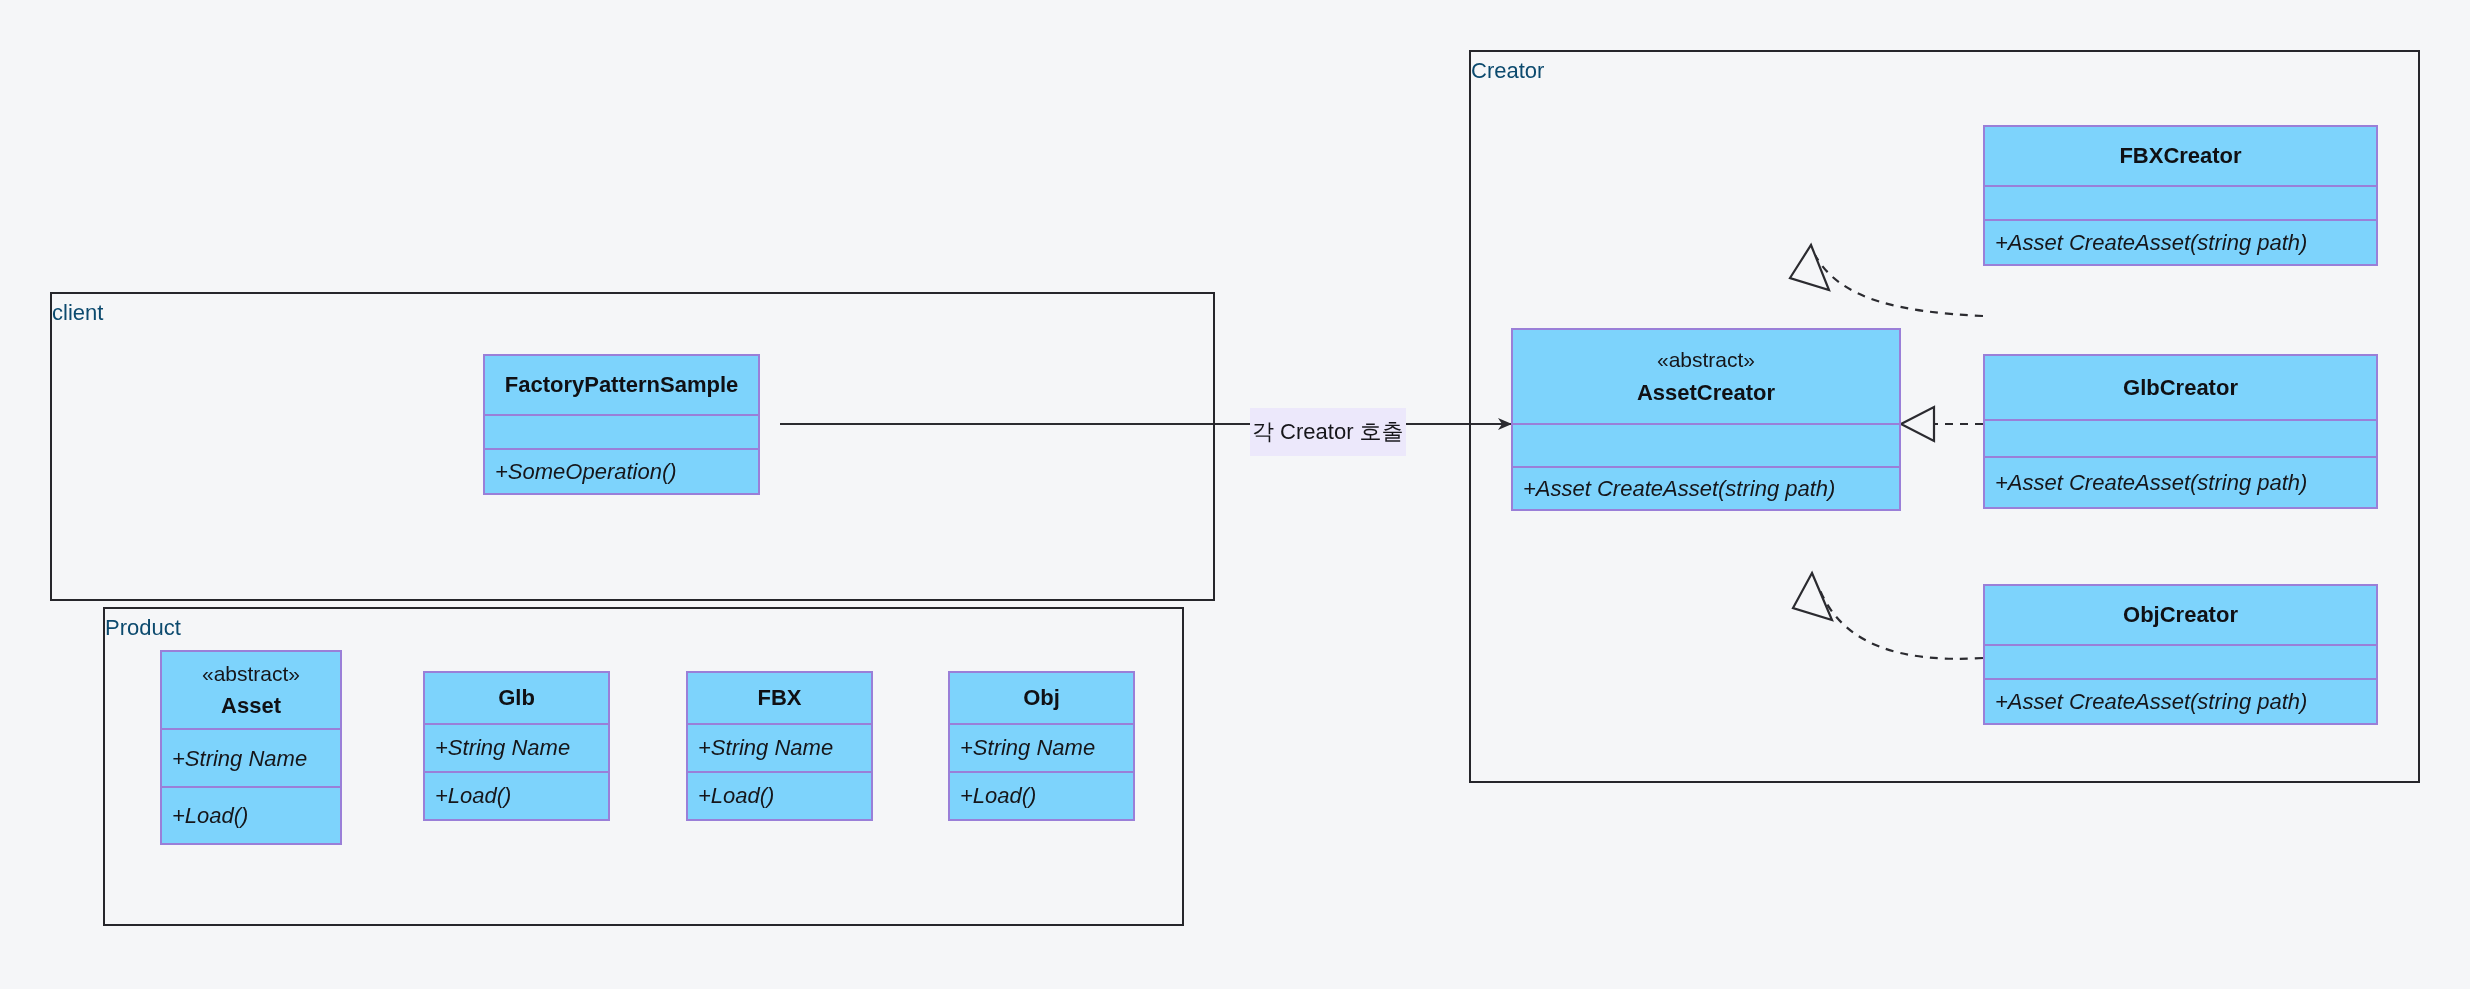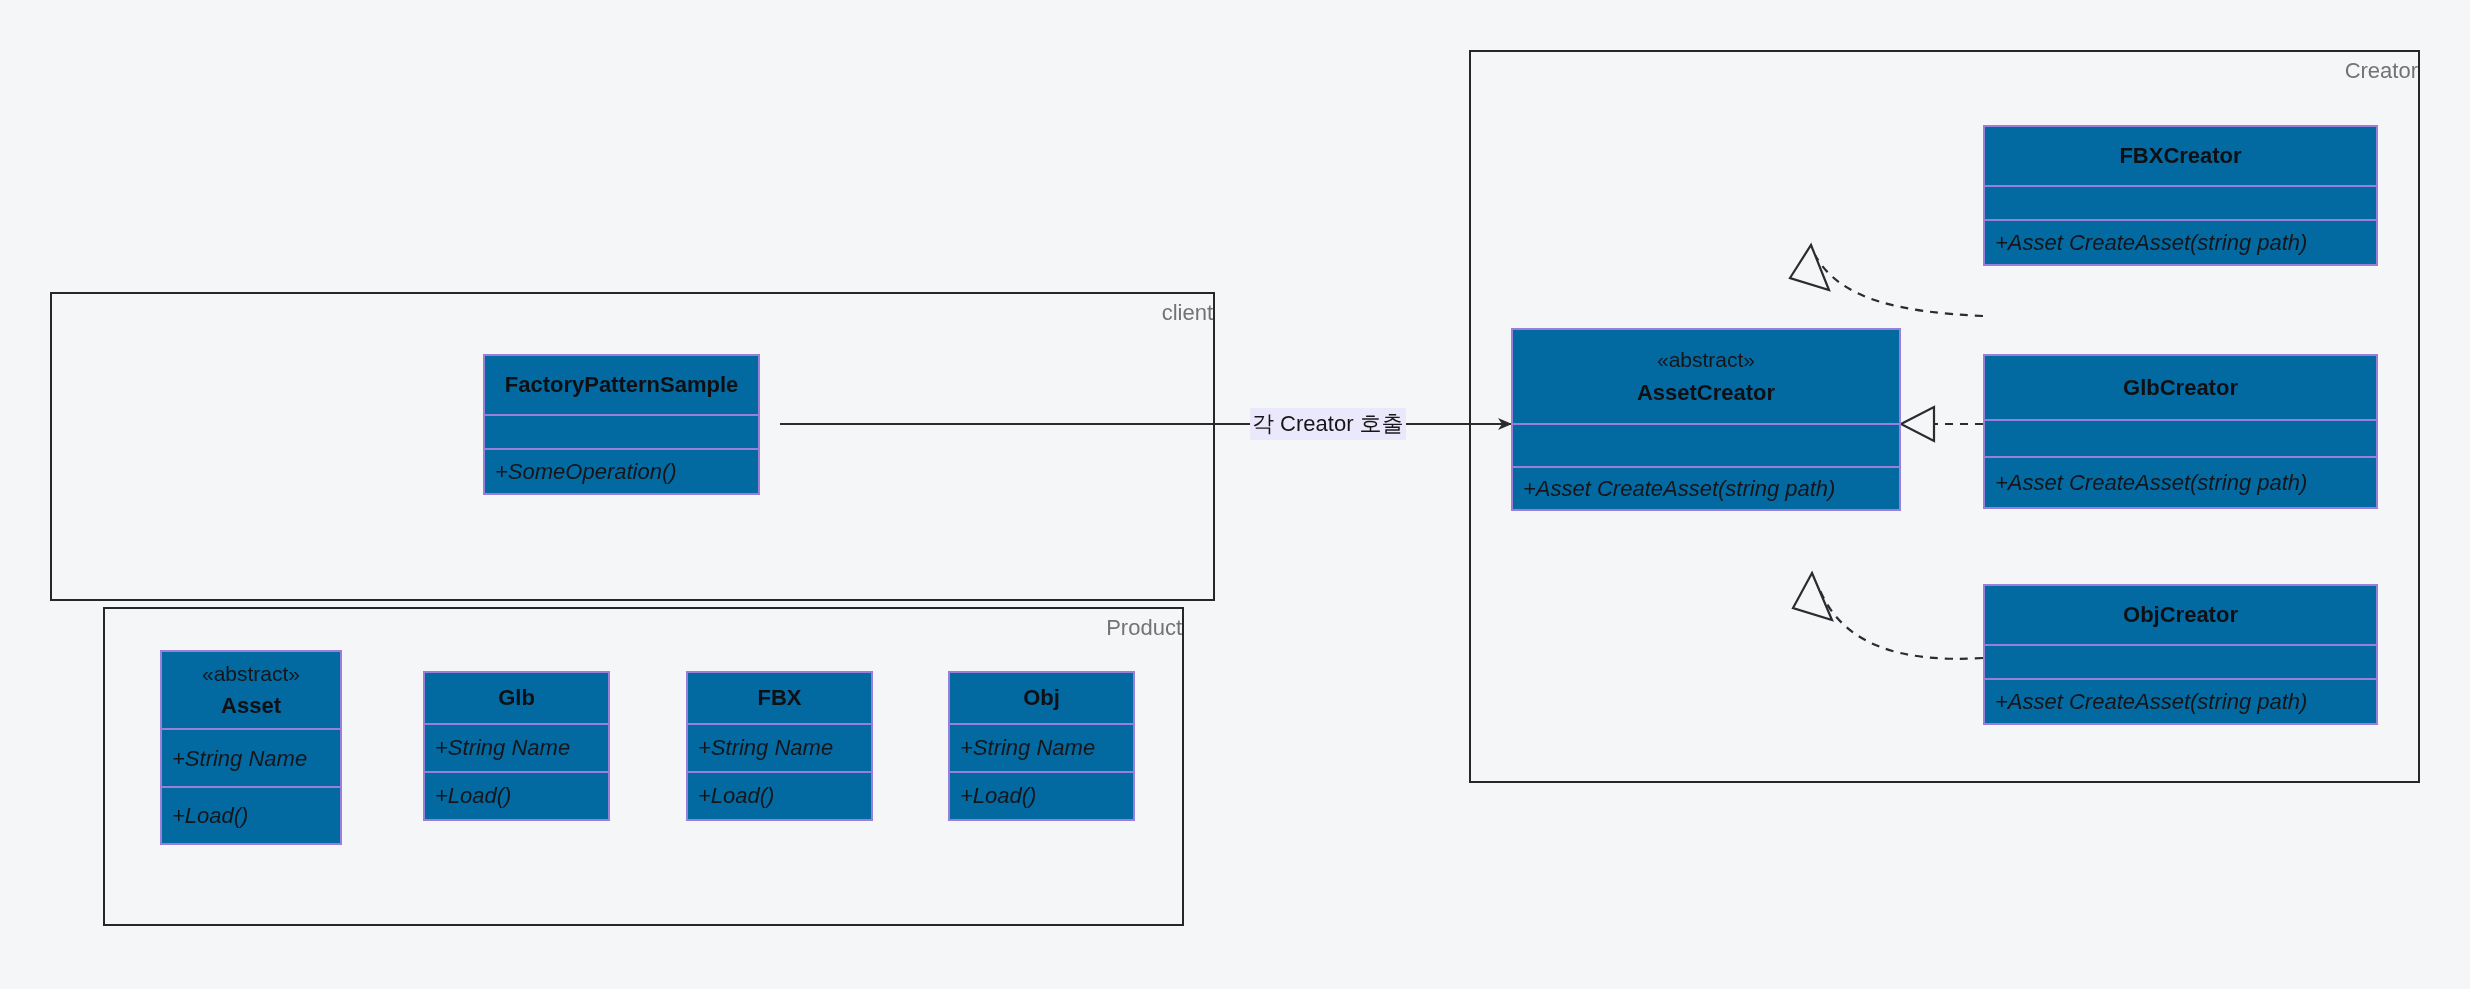--- a/index.html
+++ b/index.html
@@ -21,32 +21,32 @@
     position: absolute;
     border: 2px solid #26262b;
     background: transparent;
     box-sizing: border-box;
   }
   .package-label {
     position: absolute;
     top: 6px;
     left: 0;
     width: 100%;
-    text-align: right;
-    font-size: 22px;
-    color: #737373;
+    text-align: left;
+    font-size: 22px;
+    color: #0c4a6e;
     white-space: nowrap;
   }
 
   
   .uml-class {
     position: absolute;
     box-sizing: border-box;
     border: 2px solid #9a7fd8;
-    background: #0369a1;
+    background: #7dd3fc;
     display: flex;
     flex-direction: column;
   }
   .uml-compartment {
     box-sizing: border-box;
     display: flex;
     flex-direction: column;
     justify-content: center;
     padding: 0 10px;
   }
@@ -84,21 +84,21 @@
     white-space: nowrap;
   }
 
   
   .edge-label {
     position: absolute;
     font-size: 22px;
     color: #16161a;
     background: #ece8fb;
     white-space: nowrap;
-    padding: 1px 2px;
+    padding: 9px 2px;
   }
 
   
   #edges {
     position: absolute;
     left: 0;
     top: 0;
     width: 2470px;
     height: 989px;
     pointer-events: none;

